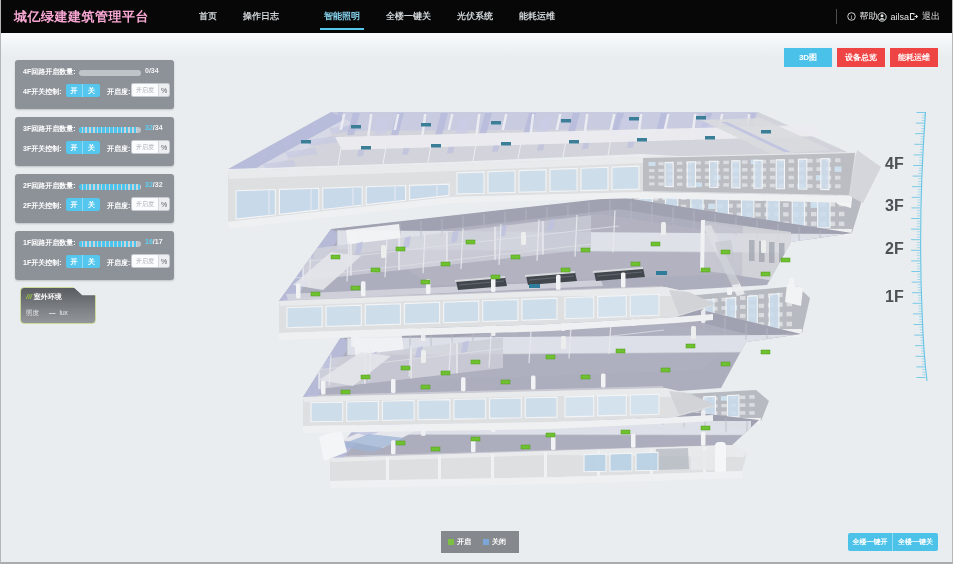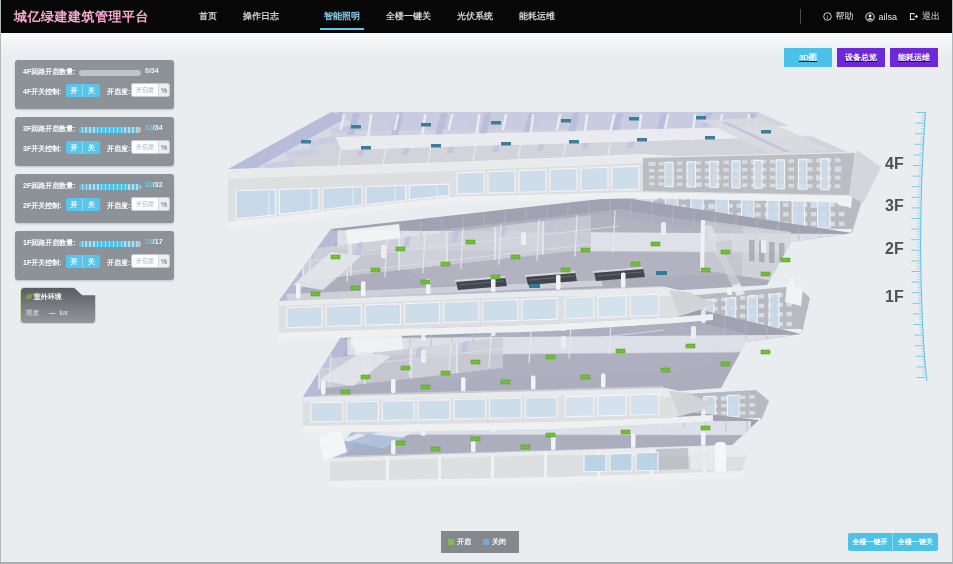--- a/index.html
+++ b/index.html
@@ -7,21 +7,21 @@
 body { font-family:"Liberation Sans",sans-serif; background:#e9edf0; position:relative;
   border-left:1px solid #b3b7ba; border-right:1px solid #b3b7ba; border-bottom:2px solid #a9adb0; }
 .topbar { position:absolute; left:0; top:0; width:100%; height:33px; background:#070707; }
 .brand { position:absolute; left:13px; top:8px; color:#f9a8d4; font-size:13px; font-weight:bold; letter-spacing:0.5px; }
 .nav { position:absolute; left:185px; top:0; height:33px; display:flex; align-items:center; }
 .nav a { color:#cfd2d5; font-size:9px; font-weight:bold; text-decoration:none; margin:0 13px; position:relative; }
 .nav a.act { color:#86d4ef;margin-left:32px; }
 .nav a.act::after { content:""; position:absolute; left:-4px; right:-4px; bottom:-7px; height:2px; background:#56c8ec; }
 .topright { position:absolute; right:12px; top:0; height:33px; display:flex; align-items:center; color:#e3e5e7; font-size:9px; }
 .topright .sep { width:1px; height:15px; background:#4a4d50; margin-right:10px; }
-.topright .it { display:flex; align-items:center; margin-left:12px; }
+.topright .it { display:flex; align-items:center; }
 .topright svg { margin-right:3px; }
 .fpanel { position:absolute; left:14px; width:159px; height:49px; background:#8d9299;
   border-radius:3px; box-shadow:0 1px 2px rgba(0,0,0,.18); }
 .fpanel > span { position:absolute; }
 .plabel { color:#fff; font-size:7px; font-weight:bold; white-space:nowrap; }
 .pbar { left:64px; top:10px; width:62px; height:5.5px; background:#bfc4c9; border-radius:3px; overflow:hidden; }
 .barfill { display:block; height:5.5px; background:repeating-linear-gradient(90deg,#4cc3ea 0,#4cc3ea 2.6px,#cdd2d6 2.6px,#cdd2d6 3.9px); }
 .pnum { left:130px; top:7px; color:#f2f4f5; font-size:7px; font-weight:bold; white-space:nowrap; }
 .cy { color:#5ed0f2; }
 .onoff { left:51px; top:24px; display:flex; }
@@ -33,25 +33,25 @@
 .ph { width:26px; background:#fbfcfd; color:#a8adb3; font-size:6px; display:inline-flex; align-items:center; justify-content:center; white-space:nowrap; }
 .pct { width:11px; background:#eceeef; color:#5a5f64; font-size:7px; display:inline-flex; align-items:center; justify-content:center; border-left:1px solid #d6dadd; }
 .envpanel { position:absolute; left:19px; top:287px; width:76px; height:37px;
   background:linear-gradient(180deg,#595c60 0%,#7d8084 60%,#939699 100%);
   border:1px solid #c9da9b; border-radius:4px 0 4px 4px;
   clip-path:polygon(0 0, 70% 0, 82% 22%, 100% 22%, 100% 100%, 0 100%); padding:4px 0 0 5px; }
 .envpanel .tt { color:#fff; font-size:7px; font-weight:bold; }
 .envpanel .ic { color:#9ccb3c; font-size:7px; font-style:italic; font-weight:bold; margin-right:2px; }
 .envpanel .val { color:#e8eaec; font-size:6.5px; margin-top:7px; }
 .envpanel .val b { margin:0 4px 0 10px; }
-.viewbtns { position:absolute; top:48px; right:14px; display:flex;text-decoration:underline; }
+.viewbtns { position:absolute; top:48px; right:14px; display:flex; }
 .vb { width:48px; height:19px; display:flex; align-items:center; justify-content:center;
   color:#fff; font-size:8px; font-weight:bold; margin-left:5px; }
 .vb.b3d { background:#4ac1e8; }
-.vb.gr { background:#6d28d9; }
+.vb.gr { background:#ef4444; }
 .flabel { position:absolute; left:884px; color:#4c5156; font-size:16px; font-weight:bold; }
 .legend { position:absolute; left:440px; top:531px; width:78px; height:22px; background:#85898d;
   display:flex; align-items:center; color:#fff; font-size:7px; font-weight:bold; }
 .lsq { width:6px; height:6px; display:inline-block; margin:0 3px 0 7px; }
 .bbtns { position:absolute; right:14px; top:533px; display:flex; }
 .bb { width:45px; height:18px; background:#4cc2e9; color:#fff; font-size:7px; font-weight:bold;
   display:flex; align-items:center; justify-content:center; }
 .bb:first-child { border-right:1px solid #8edcf4; border-radius:2px 0 0 2px; }
 .bb:last-child { border-radius:0 2px 2px 0; }
 </style>

